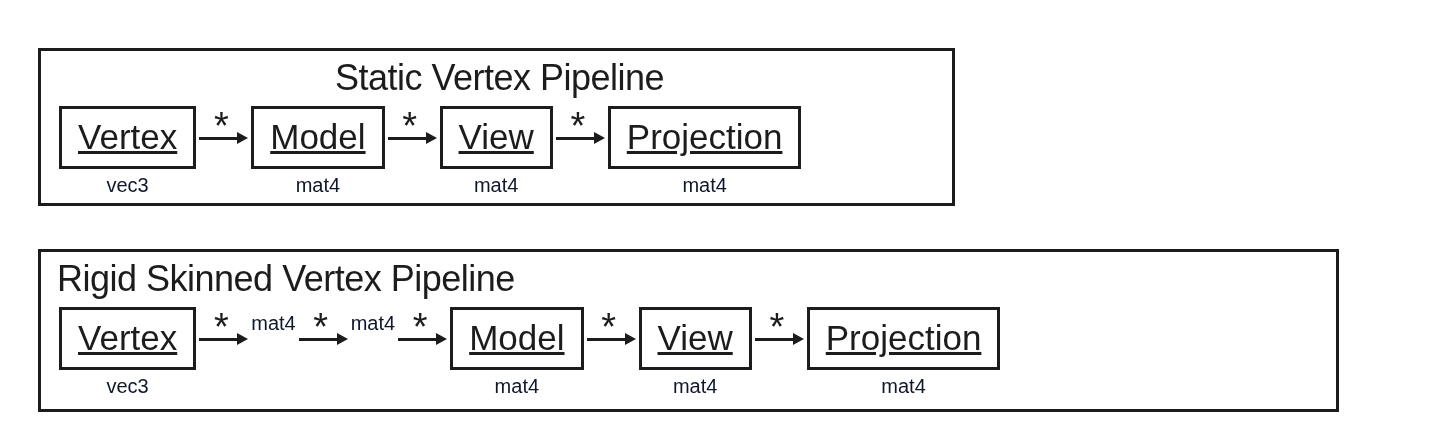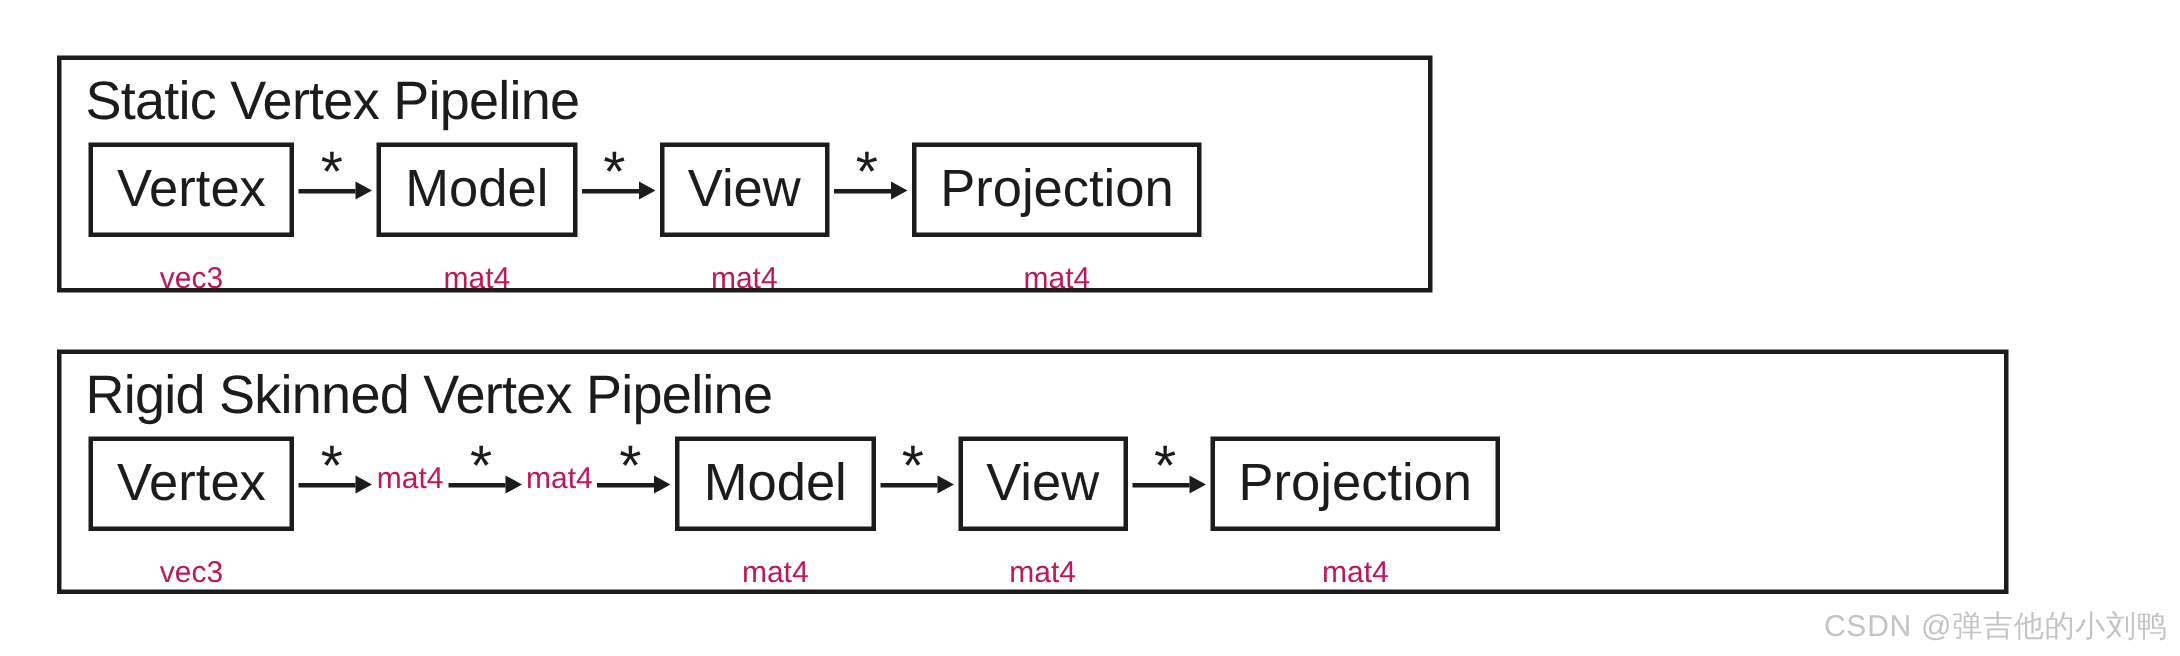--- a/index.html
+++ b/index.html
@@ -45,26 +45,27 @@
   }
   .box {
     box-sizing: border-box;
     border: 3px solid #1c1c1c;
     background: #ffffff;
     font-size: 35px;
     line-height: 1.38;
     padding: 4px 16px;
     color: #1c1c1c;
     white-space: nowrap;
+    text-decoration: underline;
   }
   .type {
     font-size: 20px;
     line-height: 1.1;
-    margin-top: 17px;
-    color: #be185d;
+    margin-top: 5px;
+    color: #0f172a;
   }
   .arrow {
     position: relative;
     height: 64px;
     display: flex;
     align-items: center;
     margin: 0 3px;
     flex: 0 0 auto;
   }
   .star {
@@ -91,22 +92,22 @@
   }
   .watermark {
     position: absolute;
     right: 8px;
     top: 404px;
     font-size: 20px;
     color: #c4c4c4;
     text-shadow: 1px 1px 0 #ffffff;
     letter-spacing: 0.5px;
   }
-  #panel-static { left: 38px; top: 37px; width: 917px; height: 158px; }
-  #panel-rigid  { left: 38px; top: 233px; width: 1301px; height: 163px; }
+  #panel-static { left: 38px; top: 48px; width: 917px; height: 158px; text-align: center; }
+  #panel-rigid  { left: 38px; top: 249px; width: 1301px; height: 163px; }
 </style>
 </head>
 <body>
 
 <div class="canvas">
 
   <section class="panel" id="panel-static">
     <h2 class="panel-title">Static Vertex Pipeline</h2>
     <div class="row">
 
@@ -209,15 +210,14 @@
       </div>
 
       <div class="stage">
         <div class="box">Projection</div>
         <div class="type">mat4</div>
       </div>
 
     </div>
   </section>
 
-  <div class="watermark">CSDN @弹吉他的小刘鸭</div>
 
 </div>
 
 </body></html>

